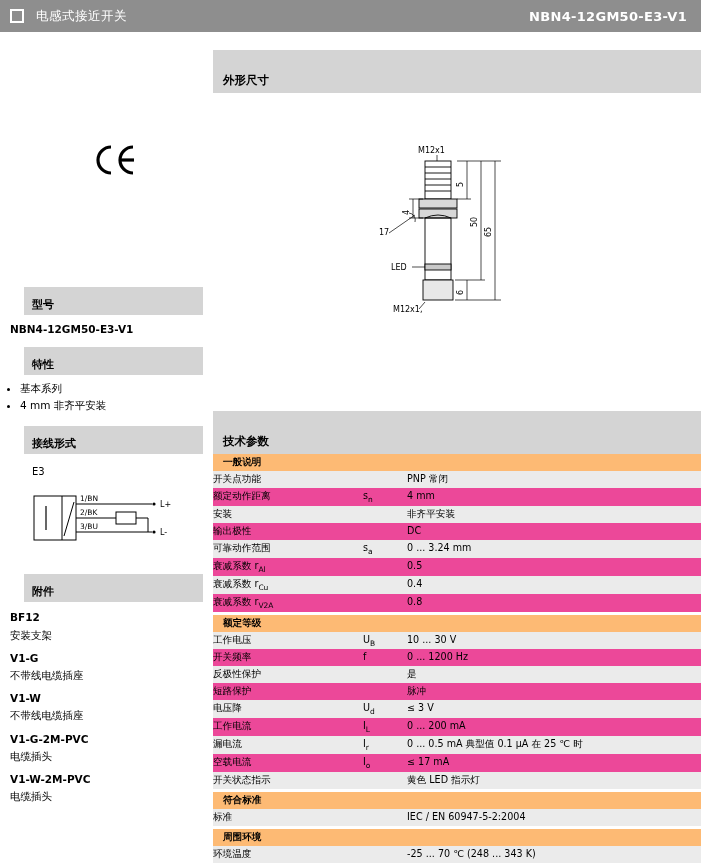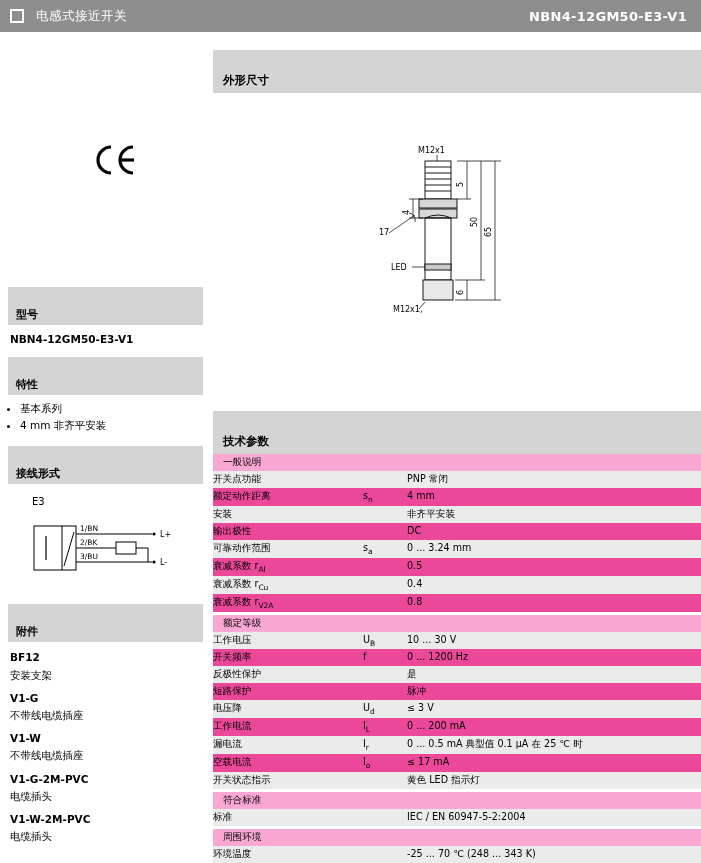--- a/index.html
+++ b/index.html
@@ -74,22 +74,22 @@
     display: flex;
     align-items: center;
     justify-content: center;
     padding-left: 14px;
     box-sizing: border-box;
   }
   .sec-bar {
     background: #d4d4d4;
     font-weight: bold;
     font-size: 11px;
-    padding: 20px 0 3px 8px;
-    margin: 0 10px 0 8px;
+    padding: 10px 0 3px 8px;
+    margin: 0 10px 0 24px;
     color: #000;
   }
   .left-body {
     padding: 6px 12px 2px 10px;
     font-size: 10.5px;
   }
   .left-body.model {
     font-weight: bold;
     padding-top: 8px;
     padding-bottom: 12px;
@@ -146,23 +146,23 @@
   .tbl {
     width: 100%;
     border-collapse: collapse;
     font-size: 9.6px;
   }
   .tbl td {
     padding: 2px 0 2px 0;
     vertical-align: top;
   }
   .grp td {
-    font-weight: normal;
+    font-weight: bold;
     padding-left: 10px;
-    background: #f9a8d4;
+    background: #fdba74;
   }
   .row td { background: #ebebeb; }
   .row.alt td { background: #ec4899; }
   .c-label { padding-left: 20px; width: 150px; }
   .c-sym   { width: 44px; }
   .c-val   { padding-left: 4px; }
   sub { font-size: 7.5px; }
 
   .spacer-row td { height: 3px; padding: 0; background: #fff !important; }
 </style>

